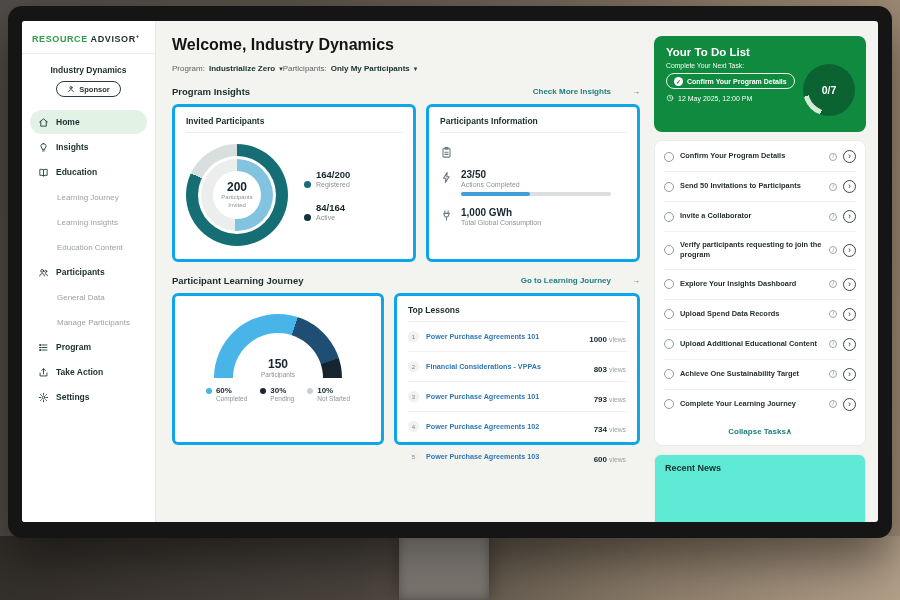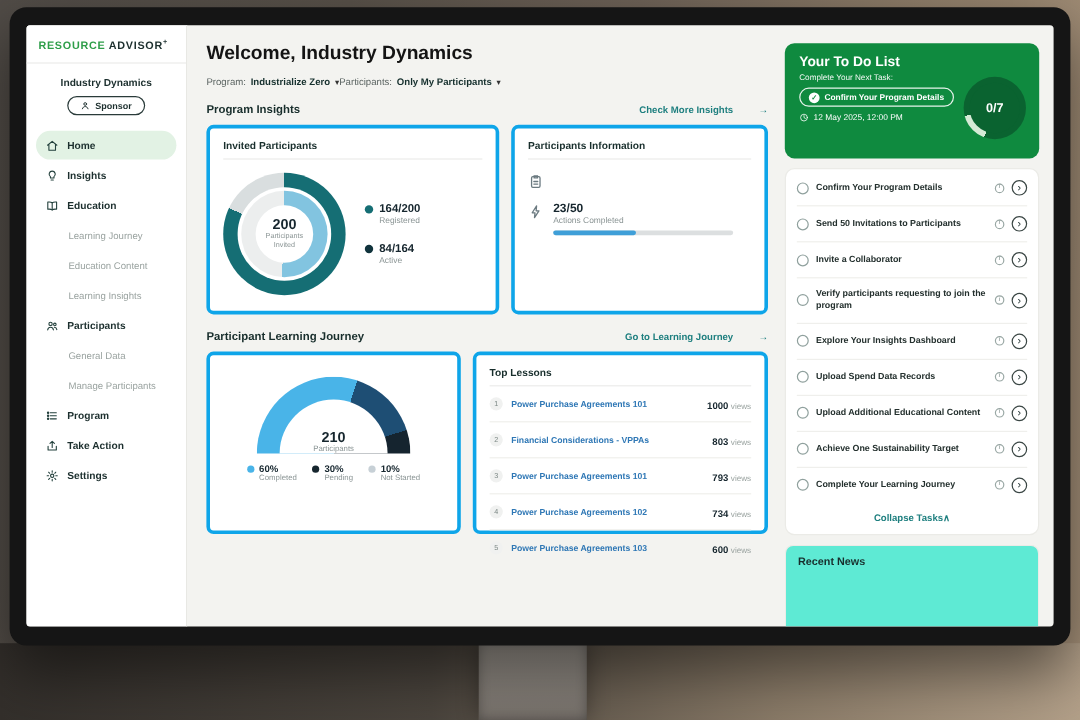--- a/index.html
+++ b/index.html
@@ -60,21 +60,21 @@
   
   .invited-body{display:flex;align-items:center;margin-top:11px;gap:16px}
   .donut{position:relative;width:102px;height:102px;border-radius:50%;flex-shrink:0}
   .donut-gap{position:absolute;inset:12px;border-radius:50%;background:#fff}
   .donut-r2{position:absolute;inset:15px;border-radius:50%}
   .donut-hole{position:absolute;inset:27px;border-radius:50%;background:#fff;display:flex;flex-direction:column;
     align-items:center;justify-content:center;text-align:center}
   .donut-val{font-size:12px;font-weight:bold;color:#16262e}
   .donut-lab{font-size:6px;color:var(--muted,#8a9494);line-height:1.3;width:44px}
   .inv-legend{display:flex;flex-direction:column;gap:14px}
-  .il-item{display:flex;gap:5px;align-items:flex-start}
+  .il-item{display:flex;gap:5px;align-items:flex-end}
   .il-dot{width:7px;height:7px;border-radius:50%;margin-top:2px;flex-shrink:0}
   .il-val{font-size:9.5px;font-weight:bold;color:#16262e}
   .il-lab{font-size:7px;color:var(--muted,#8a9494);margin-top:1px}
 
   
   .info-rows{margin-top:11px;display:flex;flex-direction:column;gap:11px}
   .info-row{display:flex;gap:8px;align-items:flex-start}
   .info-icon{width:13px;height:13px;color:#6b7a80;flex-shrink:0;margin-top:1px}
   .info-icon svg{width:13px;height:13px}
   .info-val{font-size:10px;font-weight:bold;color:#16262e}
@@ -181,24 +181,24 @@
             <svg viewBox="0 0 24 24" fill="none" stroke="currentColor" stroke-width="2" stroke-linecap="round" stroke-linejoin="round">
                 <path d="M12 6.5C10 5 7 4.8 4 5.2v13c3-.4 6-.2 8 1.3 2-1.5 5-1.7 8-1.3v-13c-3-.4-6-.2-8 1.3z"></path>
                 <path d="M12 6.5v13"></path>
               </svg>
             <span>Education</span>
           </div>
           <div class="nav-item nav-sub">
             <span>Learning Journey</span>
           </div>
           <div class="nav-item nav-sub">
+            <span>Learning Insights</span>
+          </div>
+          <div class="nav-item nav-sub">
             <span>Education Content</span>
-          </div>
-          <div class="nav-item nav-sub">
-            <span>Learning Insights</span>
           </div>
           <div class="nav-item">
             <svg viewBox="0 0 24 24" fill="none" stroke="currentColor" stroke-width="2" stroke-linecap="round" stroke-linejoin="round">
                 <circle cx="9" cy="8.5" r="3"></circle>
                 <path d="M3.8 19.5c.5-3.3 2.6-5 5.2-5s4.7 1.7 5.2 5"></path>
                 <circle cx="16.8" cy="9.5" r="2.3"></circle>
                 <path d="M16 14.6c2.4.2 4 1.8 4.4 4.4"></path>
               </svg>
             <span>Participants</span>
           </div>
@@ -308,41 +308,52 @@
                     </svg>
                 </span>
                 <div>
                   <div class="info-val">23/50</div>
                   <div class="info-lab">Actions Completed</div>
                   <div class="bar">
                       <div class="bar-fill" style="width: 46%;"></div>
                     </div>
                 </div>
               </div>
+              <div class="info-row">
+                <span class="info-icon">
+                  <svg viewBox="0 0 24 24" fill="none" stroke="currentColor" stroke-width="2" stroke-linecap="round" stroke-linejoin="round">
+                      <path d="M9 3.5V8M15 3.5V8M7 8h10l-1.3 4.5a4 4 0 0 1-7.4 0zM12 15.5v5"></path>
+                    </svg>
+                </span>
+                <div>
+                  <div class="info-val">1,000 GWh</div>
+                  <div class="info-lab">Total Global Consumption</div>
+                </div>
+              </div>
             </div>
           </div>
         </div>
 
         <div class="sec-row">
           <div class="sec-title">Participant Learning Journey</div>
           <div class="sec-link">
             <span>Go to Learning Journey</span>
             <span>→</span>
           </div>
         </div>
 
         <div class="cards cards-r2">
 
           <div class="card card-edu">
             <div class="gauge-wrap">
               <div class="gauge">
                 <div class="gauge-arc" style="background: conic-gradient(from 270deg, rgb(73, 180, 232) 0deg, rgb(73, 180, 232) 108deg, rgb(30, 78, 116) 108deg, rgb(30, 78, 116) 162deg, rgb(21, 36, 47) 162deg, rgb(21, 36, 47) 180deg, transparent 180deg, transparent 360deg);"></div>
                 <div class="gauge-hole"></div>
                 <div class="gauge-text">
-                  <div class="gauge-val">210</div>
+                  <div class="gauge-val">150</div>
                   <div class="gauge-lab">Participants</div>
                 </div>
               </div>
               <div class="gauge-legend">
                 <div class="gl-item">
                   <span class="gl-dot" style="background: rgb(73, 180, 232);"></span>
                   <div>
                     <div class="gl-val">60%</div>
                     <div class="gl-lab">Completed</div>
                   </div>

